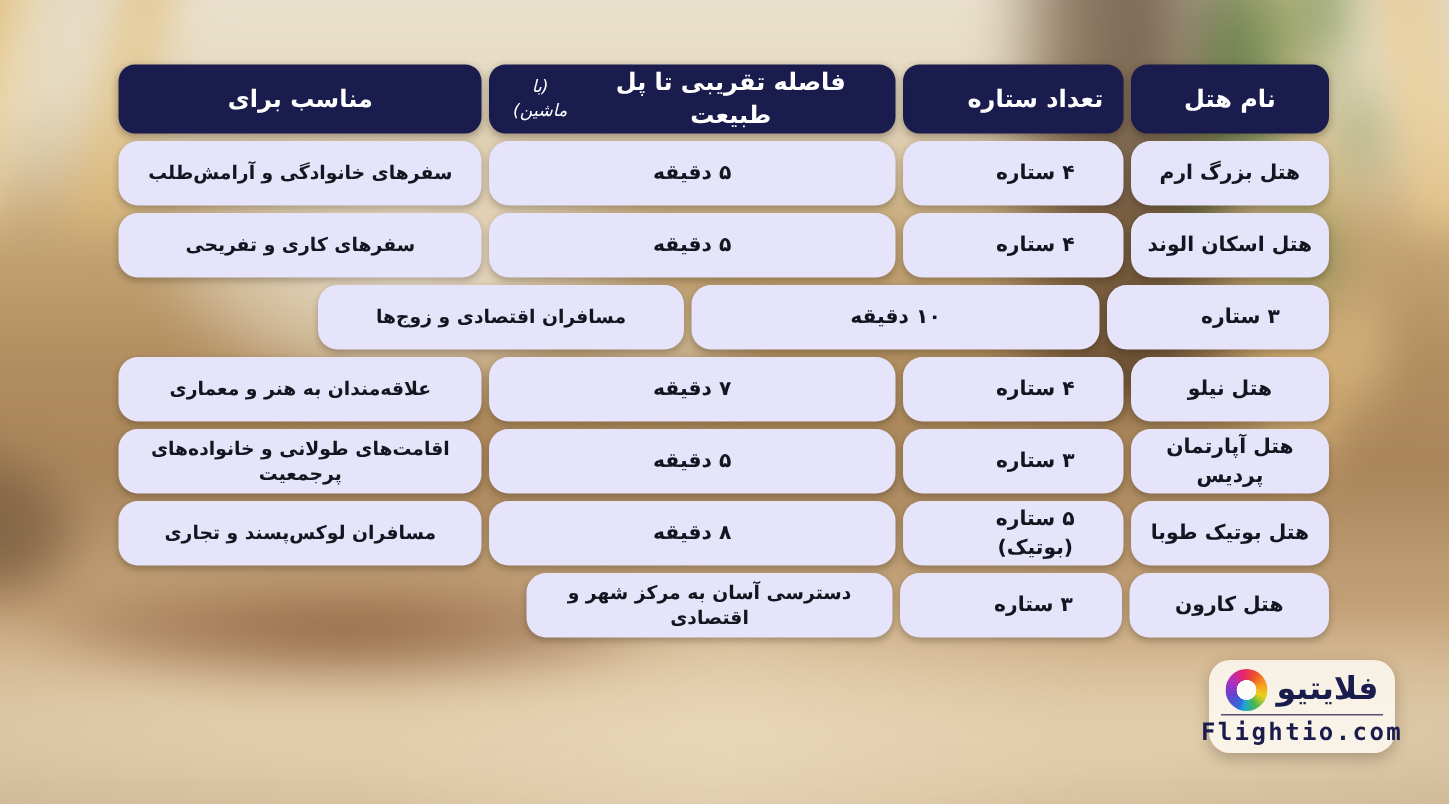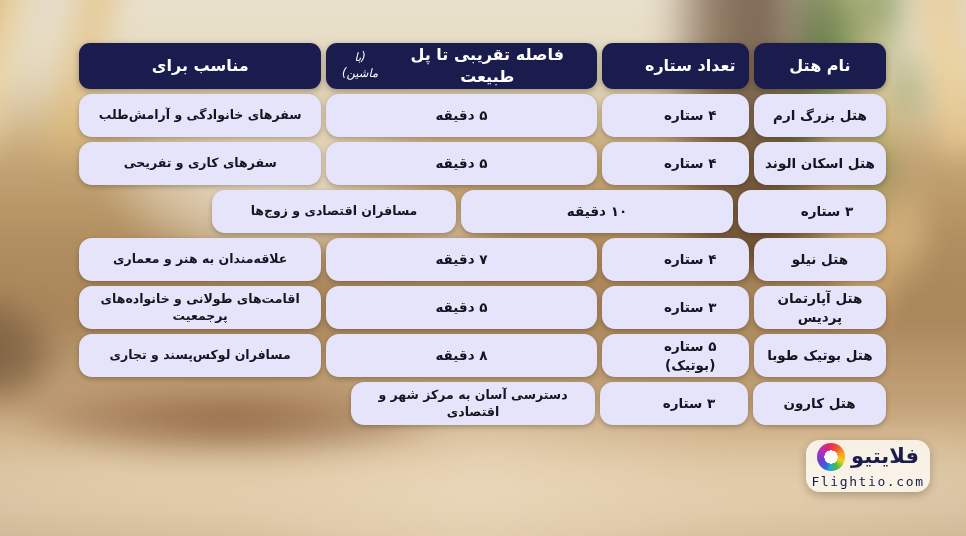--- a/index.html
+++ b/index.html
@@ -197,21 +197,21 @@
   }
 
   .row-data .col-suitable { font-size: 12.5px; }
 
   
   .logo-badge {
     position: absolute;
     left: 806px;
     top: 440px;
     width: 124px;
-    height: 52px;
+    height: 62px;
     border-radius: 14px;
     background: rgba(255,252,248,.80);
     box-shadow: 0 3px 10px rgba(40,26,10,.28);
     display: flex;
     flex-direction: column;
     align-items: center;
     justify-content: center;
     gap: 2px;
     z-index: 4;
     padding: 5px 8px;
@@ -266,25 +266,26 @@
 
   .logo-divider {
     width: 100%;
     height: 1px;
     background: #1b1c4e;
     opacity: .75;
   }
 
   .logo-en {
     font-family: "DejaVu Sans Mono", "Liberation Mono", monospace;
-    font-size: 13px;
+    font-size: 16px;
     color: #1b1c4e;
     letter-spacing: 1.6px;
     direction: ltr;
     line-height: 1.1;
+    font-weight: bold;
   }
 </style>
 </head>
 <body>
 
 <div class="bg-root">
   <div class="bg-layer bg-base"></div>
   <div class="bg-layer bg-ceiling"></div>
   <div class="bg-layer">
     <div class="bg-plant"></div>

